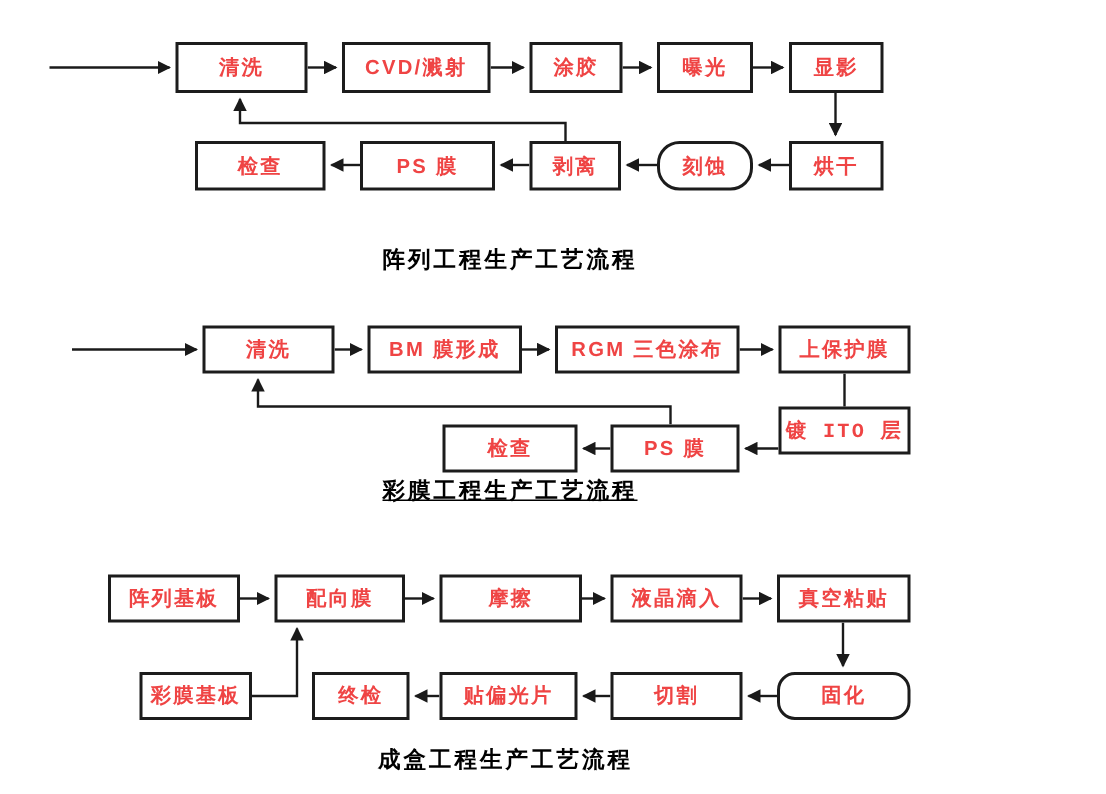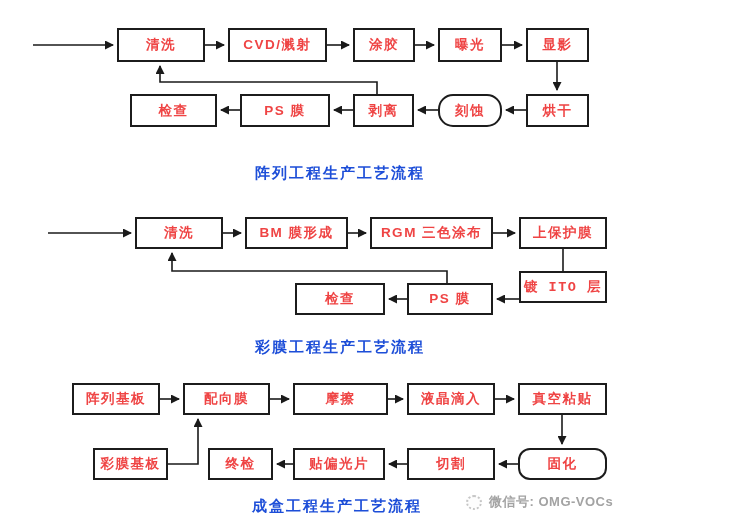--- a/index.html
+++ b/index.html
@@ -9,21 +9,21 @@
   }
   .node{
     position:absolute;box-sizing:border-box;
     border:2px solid #1c1c1c;background:#ffffff;
     display:flex;align-items:center;justify-content:center;
     font-size:13.5px;font-weight:bold;color:#ef4444;
     letter-spacing:1.5px;white-space:nowrap;
   }
   .title{
     position:absolute;width:280px;text-align:center;
-    font-size:15px;font-weight:bold;color:#1d4ed8;letter-spacing:2px;
+    font-size:15px;font-weight:bold;color:#000000;letter-spacing:2px;
   }
   .arrows{position:absolute;left:0;top:0;pointer-events:none;}
   .watermark{
     position:absolute;left:466px;top:493px;
     display:flex;align-items:center;gap:7px;
     color:#a3a3a3;font-size:13px;font-weight:bold;letter-spacing:0.5px;
   }
   .wm-icon{
     width:16px;height:15px;border-radius:50%;
     border:2px dotted #c6c6c6;box-sizing:border-box;background:#fdfdfd;
@@ -90,35 +90,31 @@
   </div>
 
   <div>
     <div class="node" style="left:135px;top:217px;width:88px;height:32px;">清洗</div>
     <div class="node" style="left:245px;top:217px;width:103px;height:32px;">BM 膜形成</div>
     <div class="node" style="left:370px;top:217px;width:123px;height:32px;">RGM 三色涂布</div>
     <div class="node" style="left:519px;top:217px;width:88px;height:32px;">上保护膜</div>
     <div class="node" style="left:519px;top:271px;width:88px;height:32px;font-family:Liberation Mono, monospace;">镀 ITO 层</div>
     <div class="node" style="left:407px;top:283px;width:86px;height:32px;">PS 膜</div>
     <div class="node" style="left:295px;top:283px;width:90px;height:32px;">检查</div>
-    <div class="title" style="left:200px;top:338px;">彩膜工程生产工艺流程</div>
+    <div class="title" style="left:200px;top:318px;text-decoration:underline;">彩膜工程生产工艺流程</div>
   </div>
 
   <div>
     <div class="node" style="left:72px;top:383px;width:88px;height:32px;">阵列基板</div>
     <div class="node" style="left:183px;top:383px;width:87px;height:32px;">配向膜</div>
     <div class="node" style="left:293px;top:383px;width:95px;height:32px;">摩擦</div>
     <div class="node" style="left:407px;top:383px;width:88px;height:32px;">液晶滴入</div>
     <div class="node" style="left:518px;top:383px;width:89px;height:32px;">真空粘贴</div>
     <div class="node" style="left:72px;top:448px;width:75px;height:32px;margin-left:21px;">彩膜基板</div>
     <div class="node" style="left:208px;top:448px;width:65px;height:32px;">终检</div>
     <div class="node" style="left:293px;top:448px;width:92px;height:32px;">贴偏光片</div>
     <div class="node" style="left:407px;top:448px;width:88px;height:32px;">切割</div>
     <div class="node" style="left:518px;top:448px;width:89px;height:32px;border-radius:12px;">固化</div>
     <div class="title" style="left:197px;top:497px;">成盒工程生产工艺流程</div>
   </div>
 
-  <div class="watermark">
-    <span class="wm-icon"></span>
-    <span>微信号: OMG-VOCs</span>
-  </div>
 
 </div>
 
 </body></html>

